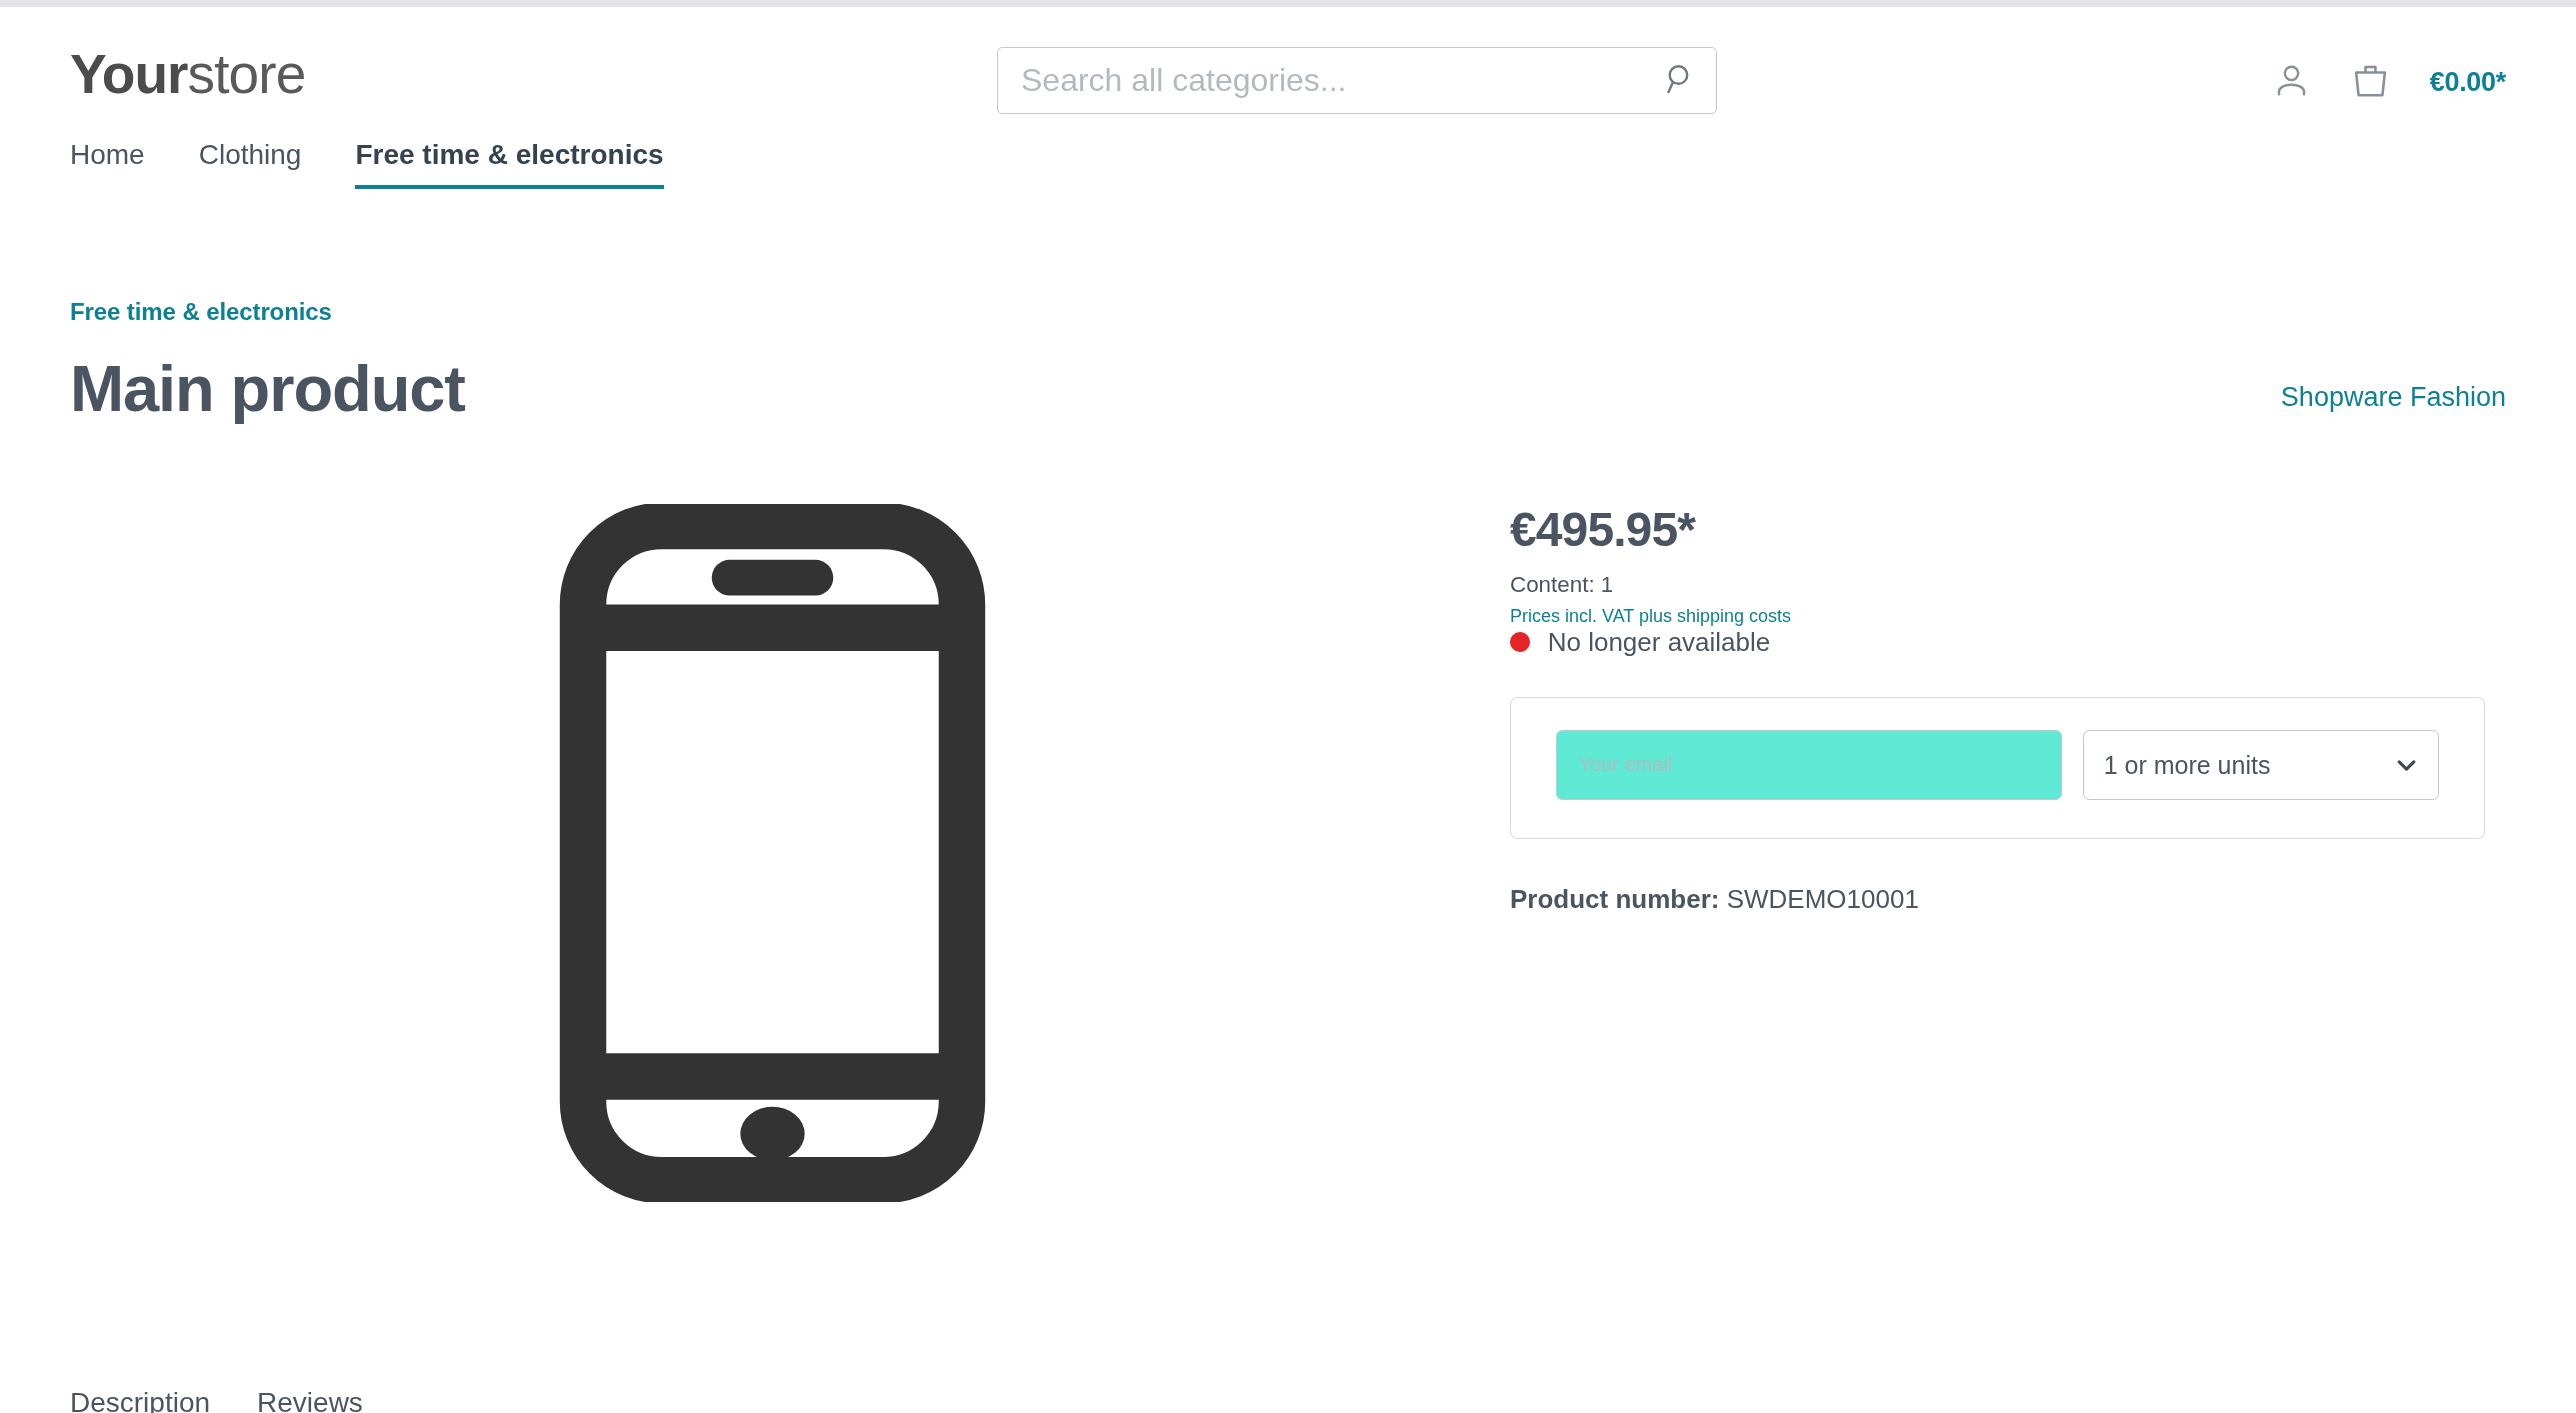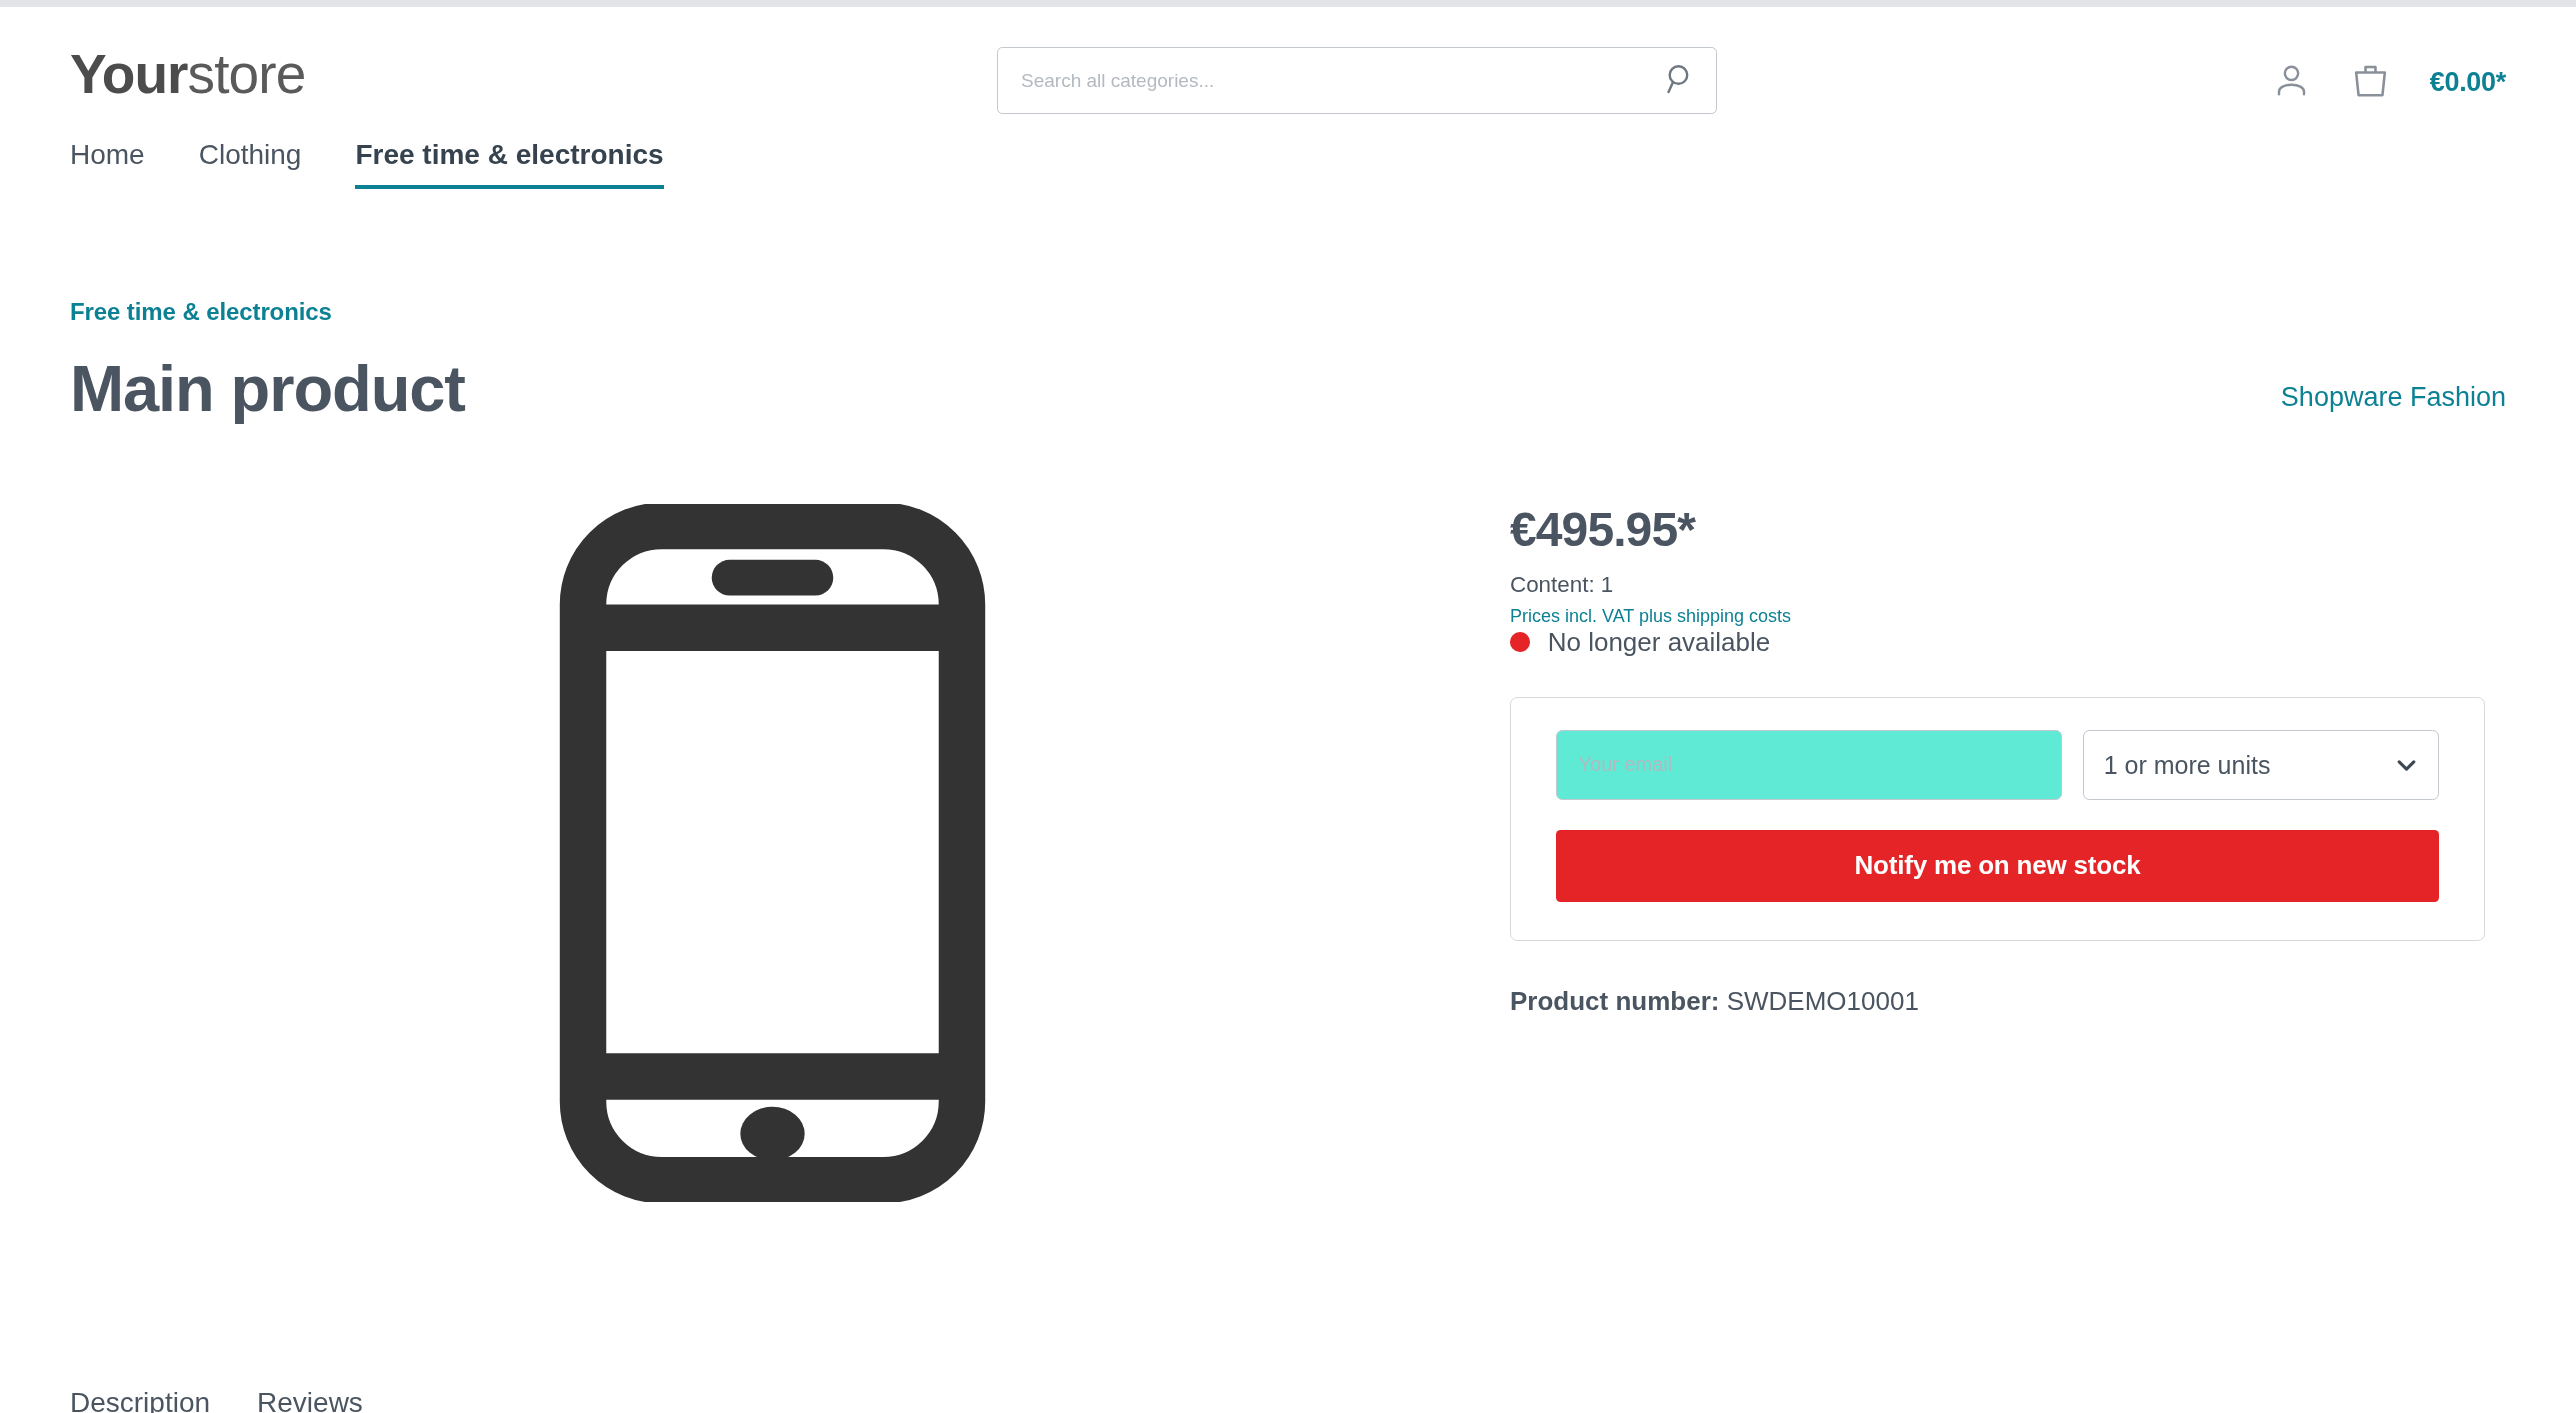--- a/index.html
+++ b/index.html
@@ -53,21 +53,21 @@
     background: #fff;
     display: flex;
     align-items: center;
   }
   .search-input {
     flex: 1;
     border: none;
     outline: none;
     background: transparent;
     font-family: "Liberation Sans", sans-serif;
-    font-size: 19px;
+    font-size: 32px;
     color: #4a5561;
     padding: 0 23px;
   }
   .search-input::placeholder { color: #b4b9c1; }
   .search-btn {
     width: 70px;
     height: 100%;
     border: none;
     background: transparent;
     cursor: pointer;
@@ -399,21 +399,20 @@
             <select class="qty-select">
               <option>1 or more units</option>
             </select>
             <span class="qty-chevron">
               <svg width="25" height="25" viewBox="0 0 24 24" fill="none" stroke="#3d4853" stroke-width="3" stroke-linecap="round" stroke-linejoin="round">
                 <polyline points="5,9 12,16 19,9"></polyline>
               </svg>
             </span>
           </div>
         </div>
-        <button class="notify-btn">Notify me on new stock</button>
       </div>
 
       <div class="product-number">
         <span class="pn-label">Product number:</span>
         <span>SWDEMO10001</span>
       </div>
 
     </div>
   </div>
 </div>

